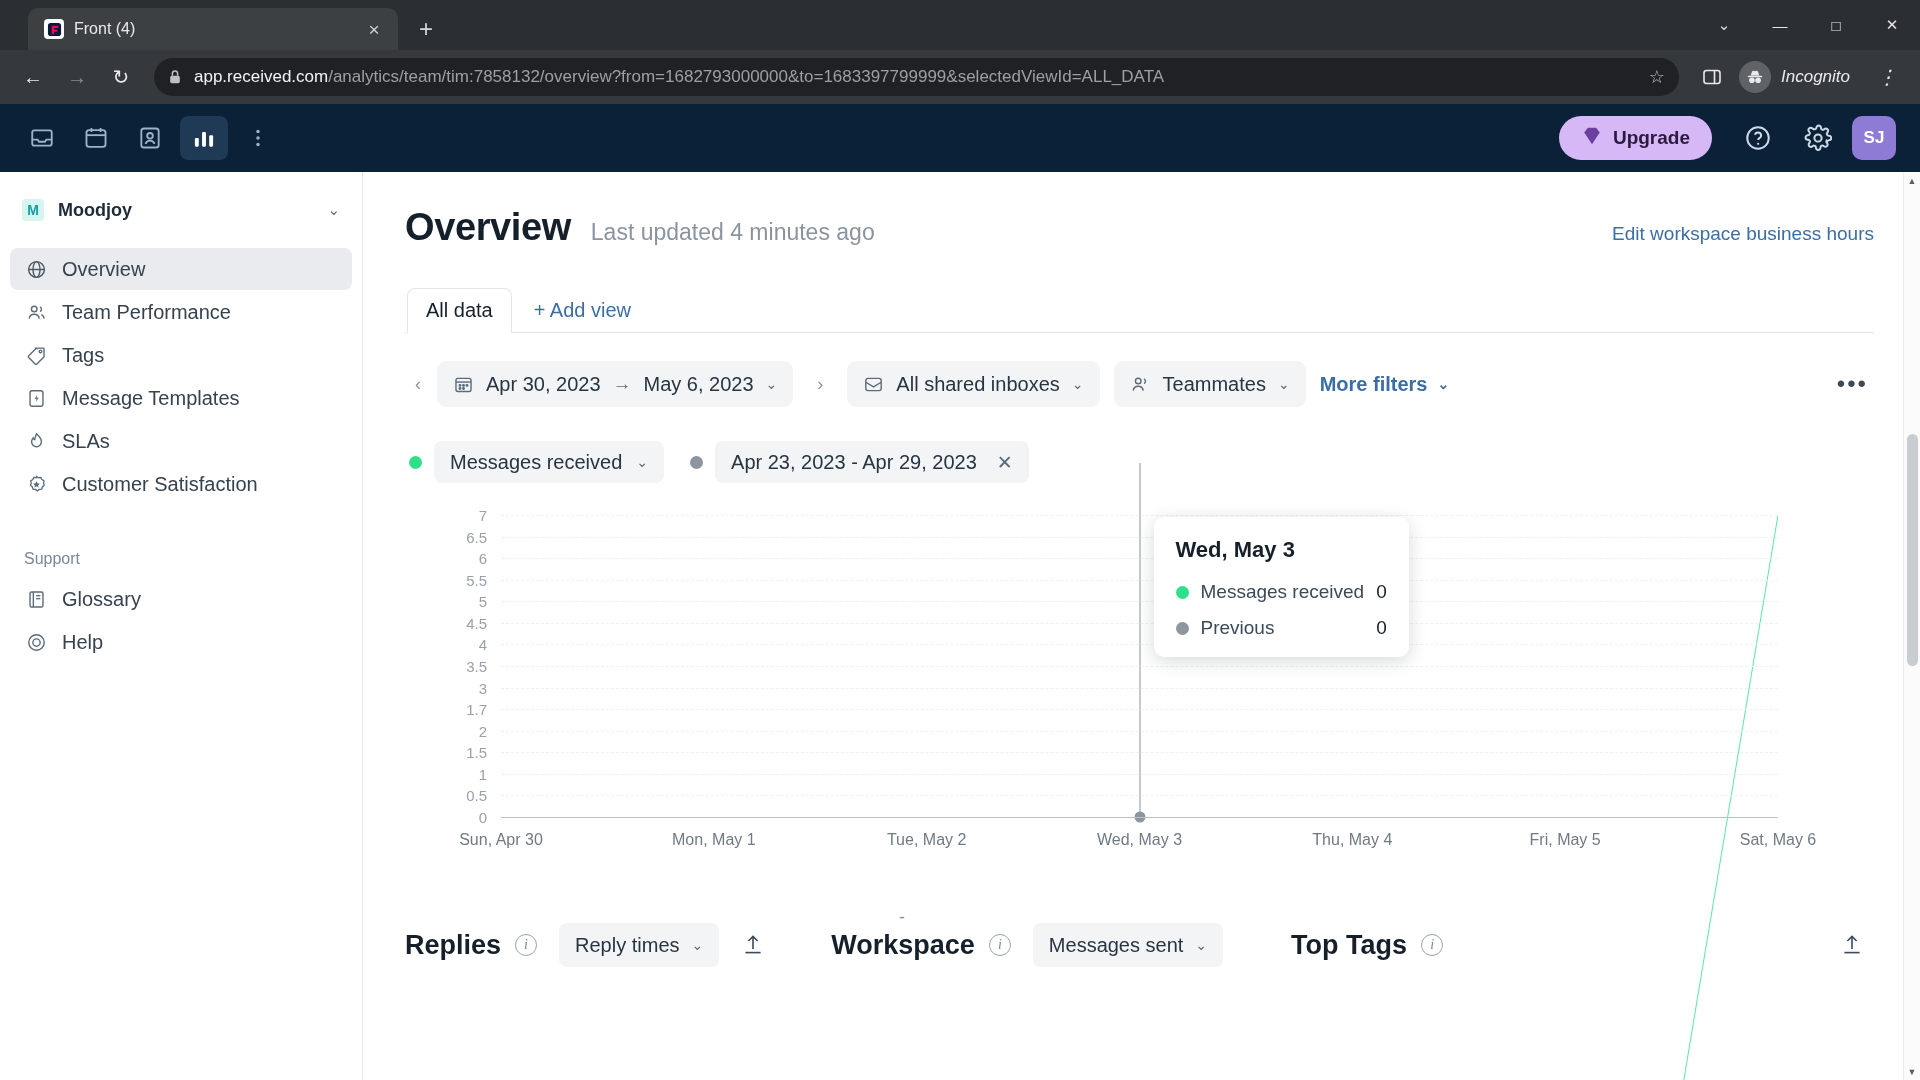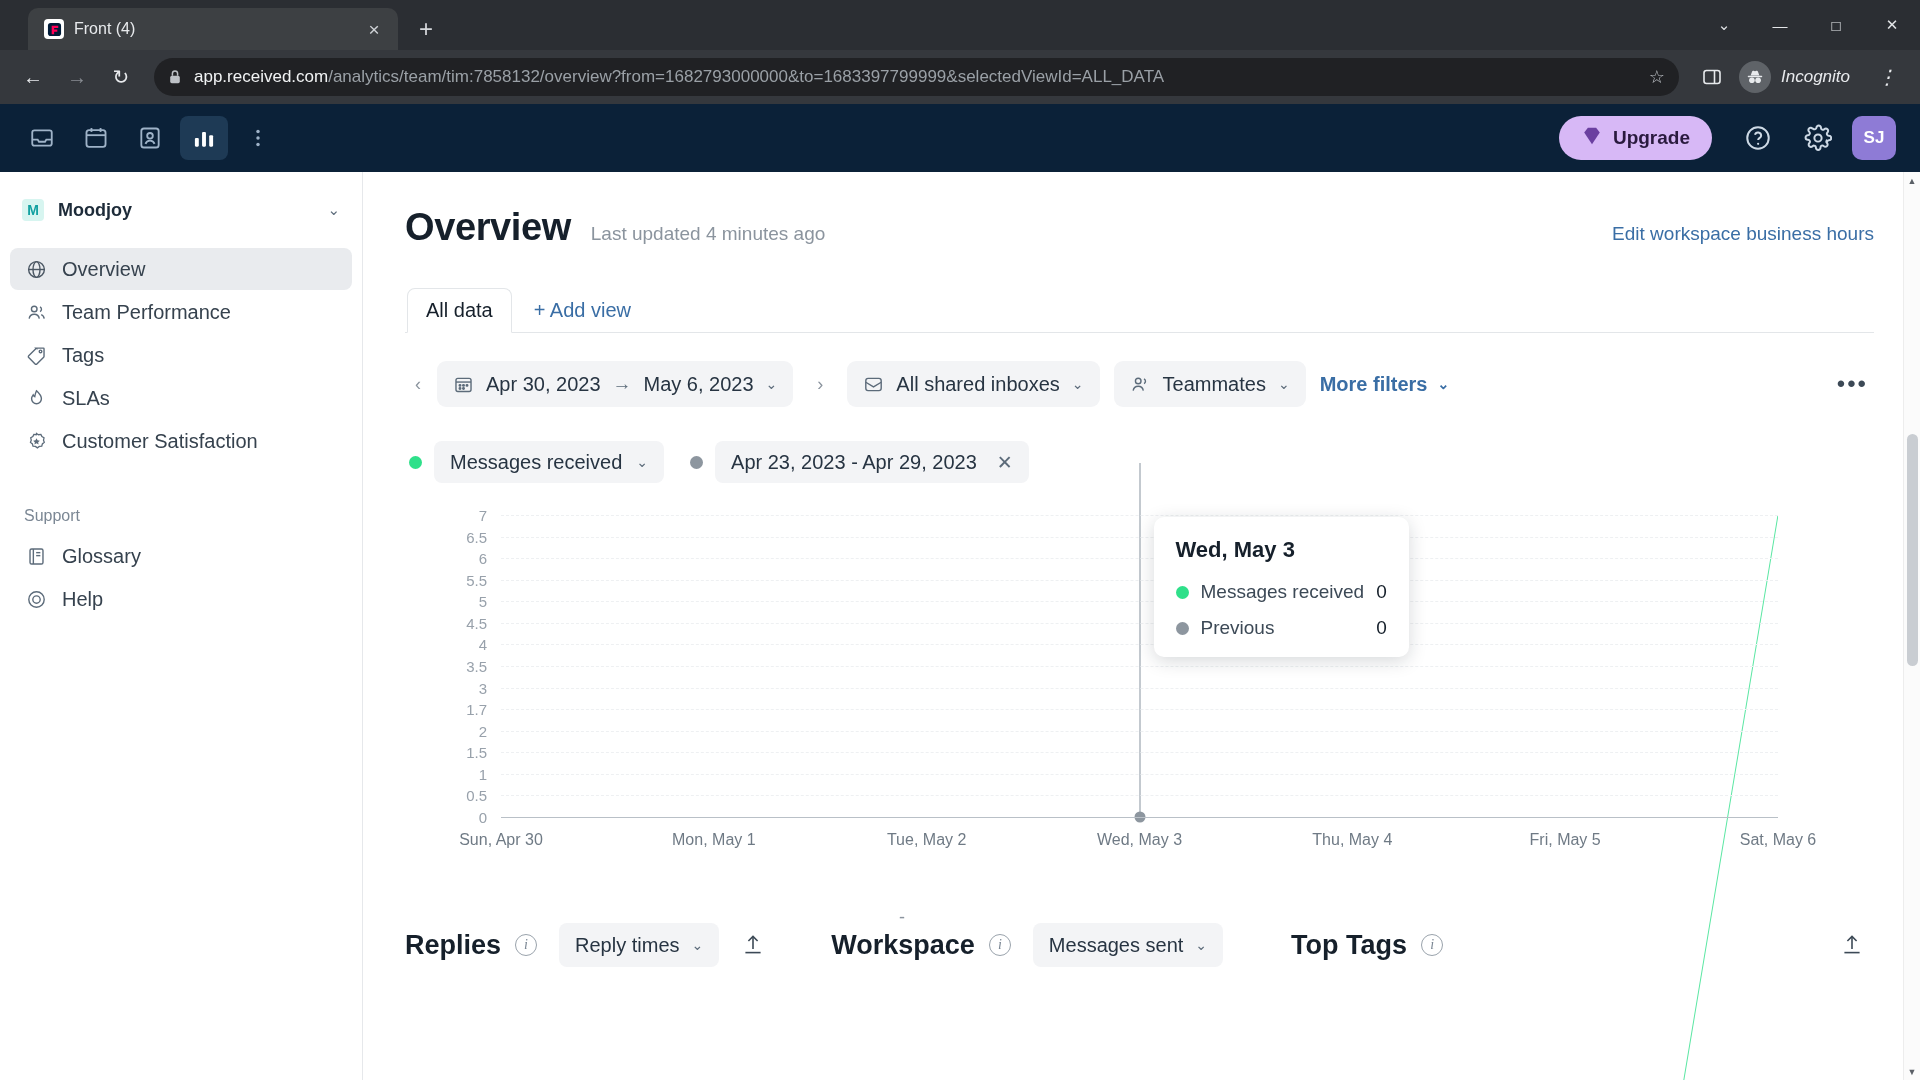--- a/index.html
+++ b/index.html
@@ -124,21 +124,21 @@
   .nav-ico { width: 24px; display: flex; align-items: center; justify-content: center; color: #5c6b7a; }
   .section-label {
     font-size: 16px; color: #7b8794; padding: 0 14px; margin: 44px 0 10px;
   }
 
   
   .main { flex: 1; min-width: 0; position: relative; overflow: hidden; background:#fff; }
   .main-inner { padding: 0 46px 0 42px; }
   .page-head { display: flex; align-items: baseline; padding: 34px 0 0; }
   .page-title { font-size: 38px; font-weight: 800; color: #16202b; letter-spacing: -0.4px; }
-  .page-sub { font-size: 19px; color: #8b949e; margin-left: 20px; }
+  .page-sub { font-size: 23px; color: #8b949e; margin-left: 20px; }
   .head-link {
     margin-left: auto; font-size: 19px; color: #3a6ea5; font-weight: 500;
   }
 
   .tabs-row {
     display: flex; align-items: flex-end; gap: 12px;
     border-bottom: 1px solid #e3e6e9; margin-top: 38px; padding-left: 2px;
   }
   .view-tab {
     font-size: 20px; color: #16202b; font-weight: 500; padding: 10px 18px;
@@ -385,20 +385,29 @@
         <div class="nav-item">
           <span class="nav-ico">
             <svg width="21" height="21" viewBox="0 0 24 24" fill="none" stroke="#5c6b7a" stroke-width="1.6">
               <path d="M11.3 3.6H20a.6.6 0 0 1 .6.6v8.7a1.4 1.4 0 0 1-.4 1l-7.8 7.8a1.4 1.4 0 0 1-2 0l-7.3-7.3a1.4 1.4 0 0 1 0-2l7.8-7.8a1.4 1.4 0 0 1 1-.4z"></path>
               <circle cx="16.6" cy="7.4" r="1.5"></circle>
             </svg>
           </span>
           <span>Tags</span>
         </div>
 
+        <div class="nav-item">
+          <span class="nav-ico">
+            <svg width="21" height="21" viewBox="0 0 24 24" fill="none" stroke="#5c6b7a" stroke-width="1.6">
+              <rect x="4.6" y="3.2" width="14.8" height="17.6" rx="2.6"></rect>
+              <path d="M12.8 7.6l-3 4.6h2.4l-1 3.8 3.4-4.8h-2.4z" fill="#5c6b7a" stroke="none"></path>
+            </svg>
+          </span>
+          <span>Message Templates</span>
+        </div>
 
         <div class="nav-item">
           <span class="nav-ico">
             <svg width="21" height="21" viewBox="0 0 24 24" fill="none" stroke="#5c6b7a" stroke-width="1.6">
               <path d="M12 3.2c3.4 3 5.6 5.4 5.6 9.2a5.6 5.6 0 1 1-11.2 0c0-2 .8-3.3 1.8-4.6.5 1 1 1.6 1.8 2 .4-2.6 1-4.4 2-6.6z"></path>
             </svg>
           </span>
           <span>SLAs</span>
         </div>
 

